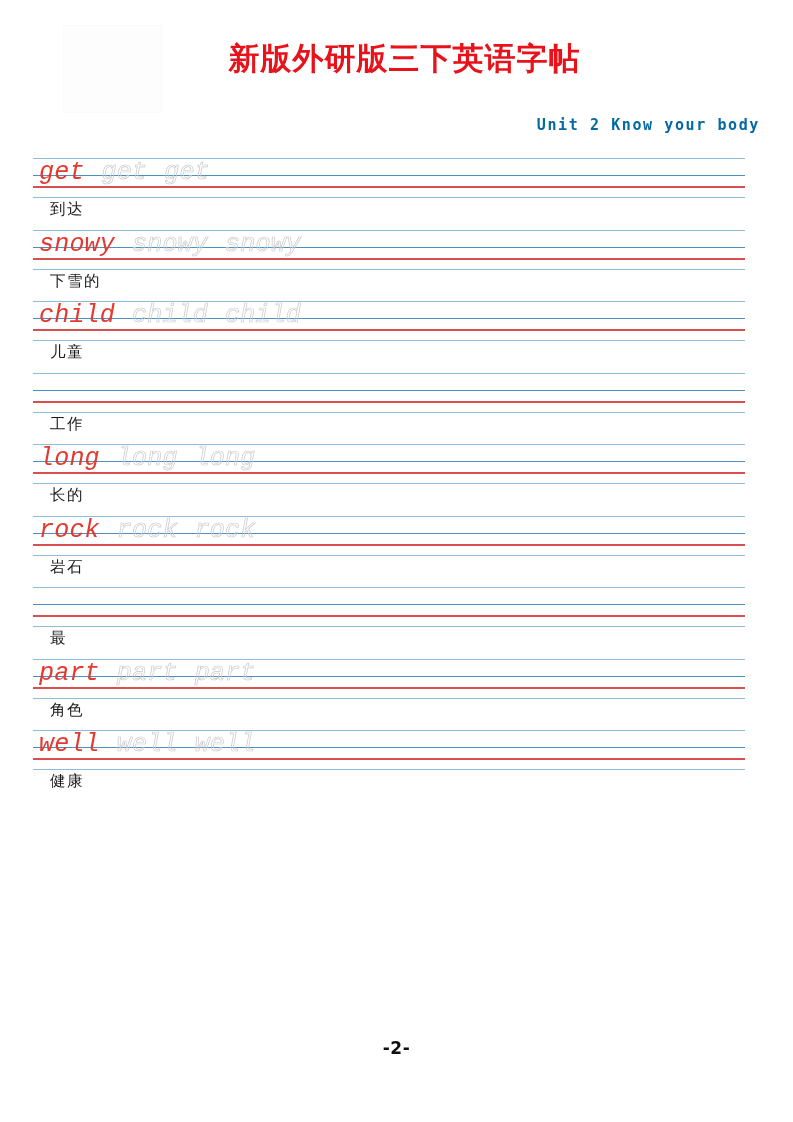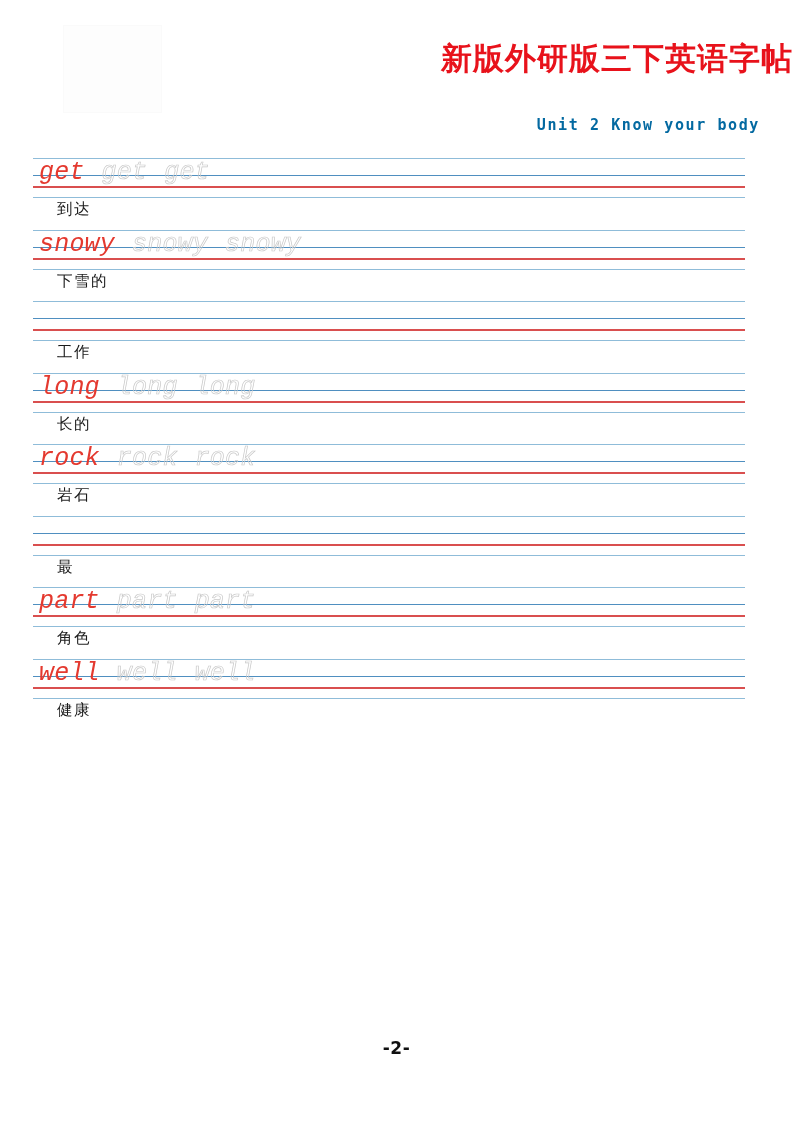--- a/index.html
+++ b/index.html
@@ -31,21 +31,21 @@
     height: 86px;
     background: #fdfdfd;
     border: 1px solid #fafafa;
   }
 
   .doc-title {
     position: absolute;
     left: 0;
     top: 38px;
     width: 793px;
-    text-align: right;
+    text-align: center;
     padding-left: 16px;
     box-sizing: border-box;
     color: #e8121b;
     font-family: "DejaVu Serif", "Liberation Serif", serif;
     font-weight: bold;
     font-size: 31px;
     letter-spacing: 1px;
     white-space: nowrap;
   }
 
@@ -111,21 +111,21 @@
   }
   .w.trace {
     color: transparent;
     -webkit-text-stroke: 0.7px #c9c9c9;
     text-shadow: 0 0 0 rgba(0,0,0,0);
   }
   .w.gap { width: 17px; }
 
   .cn {
     position: absolute;
-    left: 24px;
+    left: 17px;
     top: 47px;
     font-family: Liberation Serif, serif;
     font-size: 15.5px;
     color: #1a1a1a;
     letter-spacing: 1.5px;
     white-space: nowrap;
   }
 
   .page-number {
     position: absolute;
@@ -166,20 +166,28 @@
         <div class="rule baseline"></div>
         <div class="rule bottom"></div>
         <div class="word-row"><span class="w solid">snowy</span><span class="w gap"></span><span class="w trace">snowy</span><span class="w gap"></span><span class="w trace">snowy</span></div>
         <div class="cn">下雪的</div>
       </div>
       <div class="word-block">
         <div class="rule top"></div>
         <div class="rule midtop"></div>
         <div class="rule baseline"></div>
         <div class="rule bottom"></div>
+        <div class="word-row"><span class="w solid">child</span><span class="w gap"></span><span class="w trace">child</span><span class="w gap"></span><span class="w trace">child</span></div>
+        <div class="cn">儿童</div>
+      </div>
+      <div class="word-block">
+        <div class="rule top"></div>
+        <div class="rule midtop"></div>
+        <div class="rule baseline"></div>
+        <div class="rule bottom"></div>
         <div class="cn">工作</div>
       </div>
       <div class="word-block">
         <div class="rule top"></div>
         <div class="rule midtop"></div>
         <div class="rule baseline"></div>
         <div class="rule bottom"></div>
         <div class="word-row"><span class="w solid">long</span><span class="w gap"></span><span class="w trace">long</span><span class="w gap"></span><span class="w trace">long</span></div>
         <div class="cn">长的</div>
       </div>

